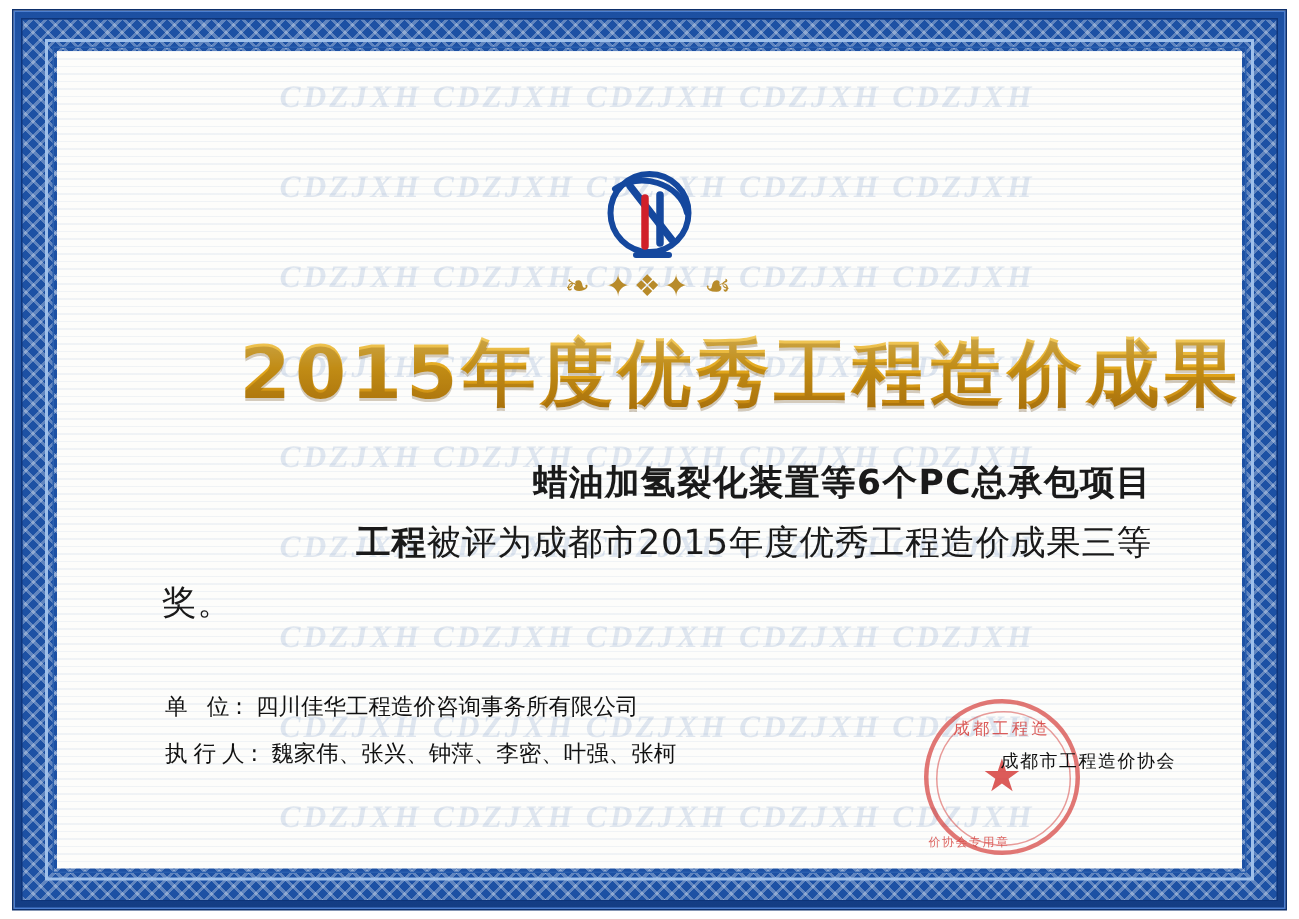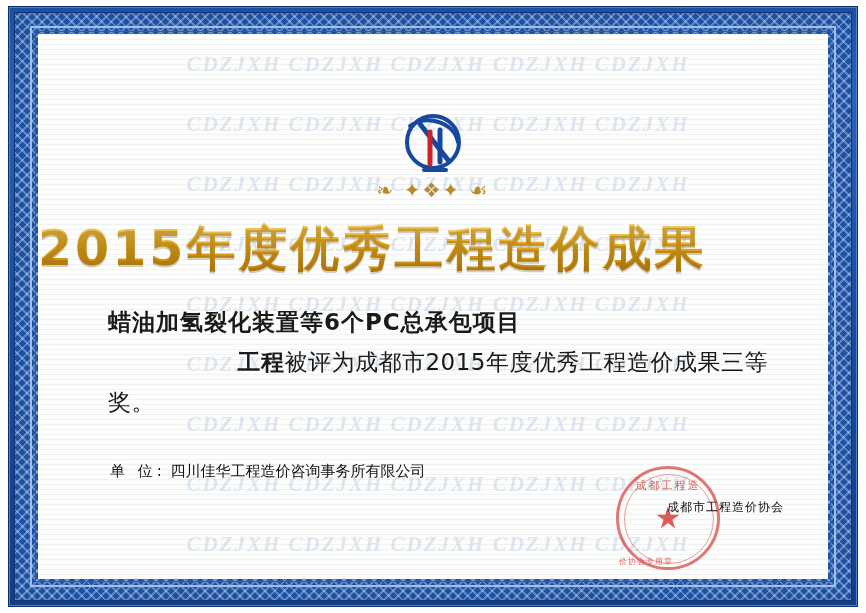--- a/index.html
+++ b/index.html
@@ -133,21 +133,21 @@
     letter-spacing: 2px;
     font-family: "DejaVu Sans", sans-serif;
     line-height: 1;
   }
 
   
   .main-title {
     position: absolute;
     left: 0; right: 0;
     top: 182px;
-    text-align: left;
+    text-align: right;
     font-family: "DejaVu Sans", "Liberation Sans", sans-serif;
     font-weight: bold;
     font-size: 49px;
     letter-spacing: 3px;
     color: #e6a417;
     background: linear-gradient(180deg, #f6d77a 0%, #e3a81c 45%, #b9790c 100%);
     -webkit-background-clip: text;
     background-clip: text;
     -webkit-text-fill-color: transparent;
     text-shadow: 0 2px 0 rgba(90,55,0,0.25);
@@ -162,21 +162,21 @@
     width: 660px;
     color: #111;
   }
   .body-line {
     font-family: "DejaVu Sans", "Liberation Sans", sans-serif;
     font-size: 23px;
     line-height: 40px;
     color: #1a1a1a;
   }
   .line-1 {
-    text-align: left;
+    text-align: right;
     font-weight: bold;
     letter-spacing: 1px;
   }
   .line-2 {
     text-align: right;
     letter-spacing: 0.5px;
   }
   .line-2 .bold-head {
     font-weight: bold;
   }
@@ -307,20 +307,24 @@
         <span class="bold-head">工程</span><span>被评为成都市2015年度优秀工程造价成果三等</span>
       </div>
       <div class="body-line line-3">奖。</div>
     </div>
 
     <div class="footer-left">
       <div>
         <span class="lbl">单 位:</span>
         <span>四川佳华工程造价咨询事务所有限公司</span>
       </div>
+      <div>
+        <span class="lbl">执行人:</span>
+        <span>魏家伟、张兴、钟萍、李密、叶强、张柯</span>
+      </div>
     </div>
 
     <div class="seal">
       <div class="seal-inner"></div>
       <div class="seal-text-top">成都工程造</div>
       <div class="seal-star">★</div>
       <div class="seal-text-bottom">价协会专用章</div>
     </div>
 
     <div class="footer-right">

